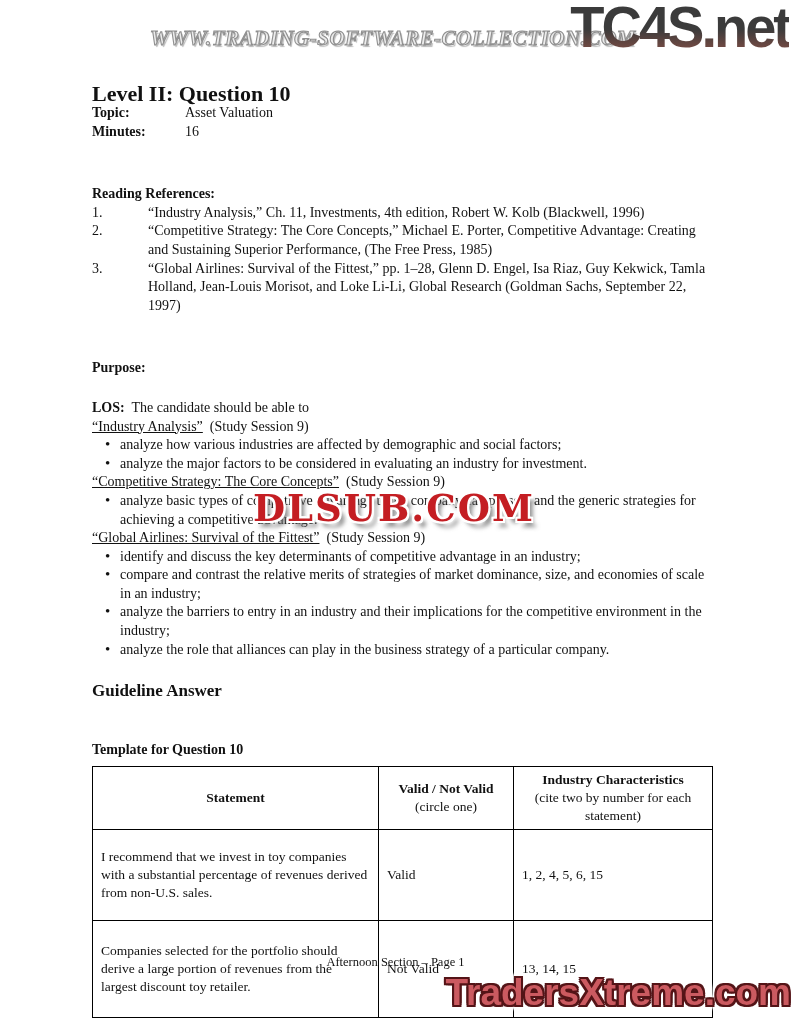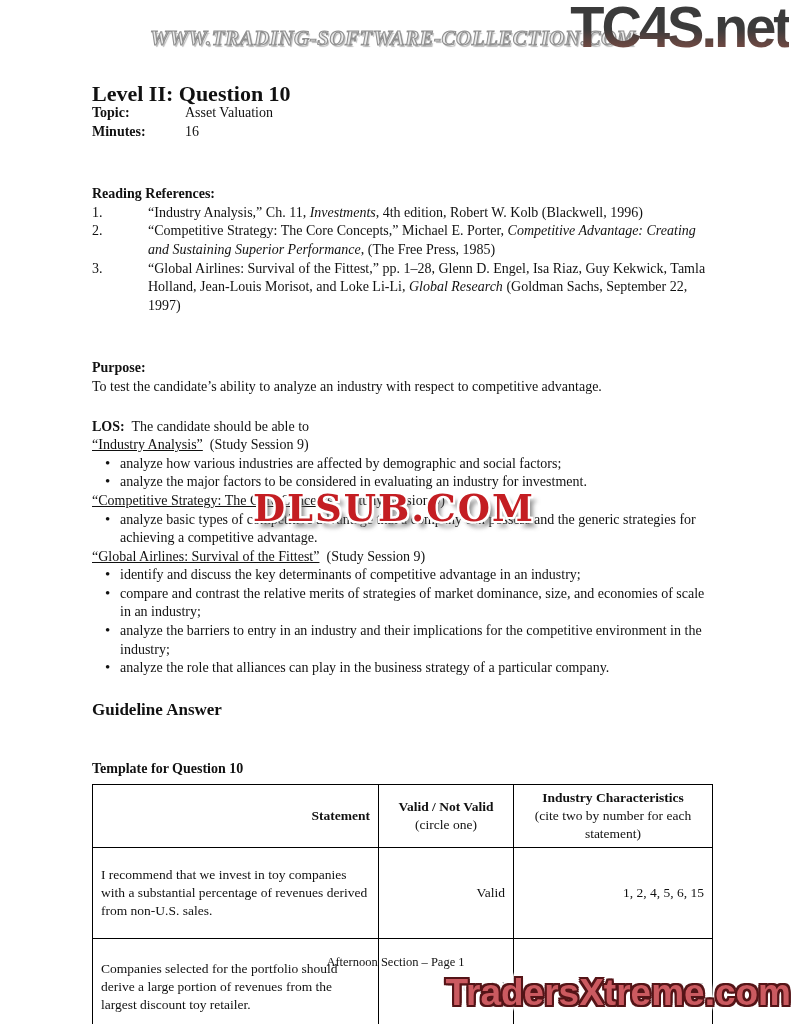--- a/index.html
+++ b/index.html
@@ -43,40 +43,40 @@
   .doc{position:absolute;left:92px;top:84px;width:620px;
        font-size:14px;line-height:18.6px;}
   .h1{font-size:22px;font-weight:bold;line-height:20px;}
   .meta{}
   .meta-row{display:flex;}
   .meta-label{font-weight:bold;width:93px;flex:0 0 93px;}
   .sec-head{font-weight:bold;margin-top:44px;}
   .reading{margin-top:24px;}
   .ref{position:relative;padding-left:56px;}
   .ref-num{position:absolute;left:0;top:0;}
-  .i{font-style:italic;}
+  .i{}
   .purpose{margin-top:21px;}
   .los{margin-top:21px;}
   .los-label{font-weight:bold;}
   .los-head{text-decoration:underline;}
   .bullet{position:relative;padding-left:28px;max-width:604px;}
   .bullet .dot{position:absolute;left:13px;top:-1px;font-size:15px;}
   .h2{font-size:17px;font-weight:bold;line-height:20px;margin-top:22px;}
   .tmpl-head{font-weight:bold;font-size:14px;margin-top:40px;margin-bottom:6px;}
 
   
   table.answer{border-collapse:collapse;width:620px;font-size:13.5px;line-height:18px;
                table-layout:fixed;}
   table.answer td,table.answer th{border:1.8px solid #000;vertical-align:middle;
                padding:4px 8px;font-weight:normal;}
   .col1{width:286px;} .col2{width:135px;} .col3{width:199px;}
-  th.c1{text-align:right;height:48px;}
+  th.c1{text-align:center;height:48px;}
   th.c2,th.c3{text-align:center;height:48px;}
   td.stmt{text-align:left;height:82px;padding-left:8px;padding-right:14px;}
-  td.mid,td.rt{text-align:right;}
+  td.mid,td.rt{text-align:left;}
   .b{font-weight:bold;}
 
   .footer{position:absolute;left:0;top:954px;width:791px;text-align:center;
           font-size:12.5px;line-height:17px;}
 </style>
 </head>
 <body>
 
 <div class="page">
 
@@ -106,21 +106,20 @@
       <div class="ref">
         <span class="ref-num">2.</span><span>“Competitive Strategy: The Core Concepts,” Michael E. Porter,  </span><span class="i">Competitive Advantage: Creating and Sustaining Superior Performance</span><span>, (The Free Press, 1985)</span>
       </div>
       <div class="ref">
         <span class="ref-num">3.</span><span>“Global Airlines: Survival of the Fittest,” pp. 1–28, Glenn D. Engel, Isa Riaz, Guy Kekwick, Tamla Holland, Jean-Louis Morisot, and Loke Li-Li, </span><span class="i">Global Research</span><span> (Goldman Sachs, September 22, 1997)</span>
       </div>
     </div>
 
     <div class="purpose">
       <div class="sec-head">Purpose:</div>
-      <div>To test the candidate’s ability to analyze an industry with respect to competitive advantage.</div>
     </div>
 
     <div class="los">
       <div>
         <span class="los-label">LOS:</span>&nbsp;
         <span>The candidate should be able to</span>
       </div>
 
       <div>
         <span class="los-head">“Industry Analysis”</span>&nbsp;

